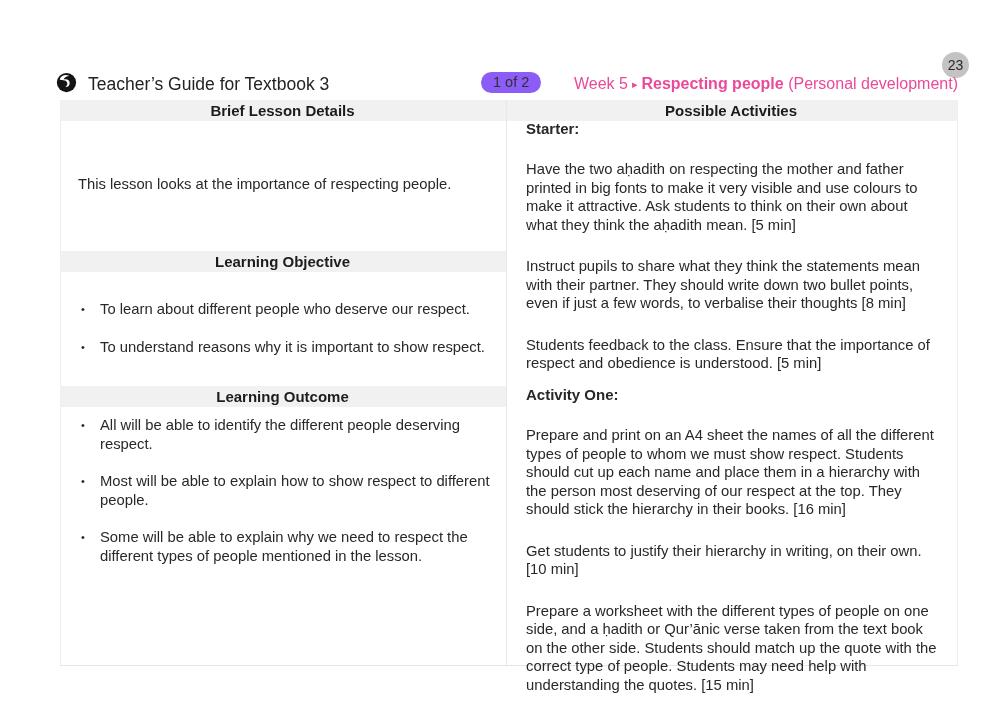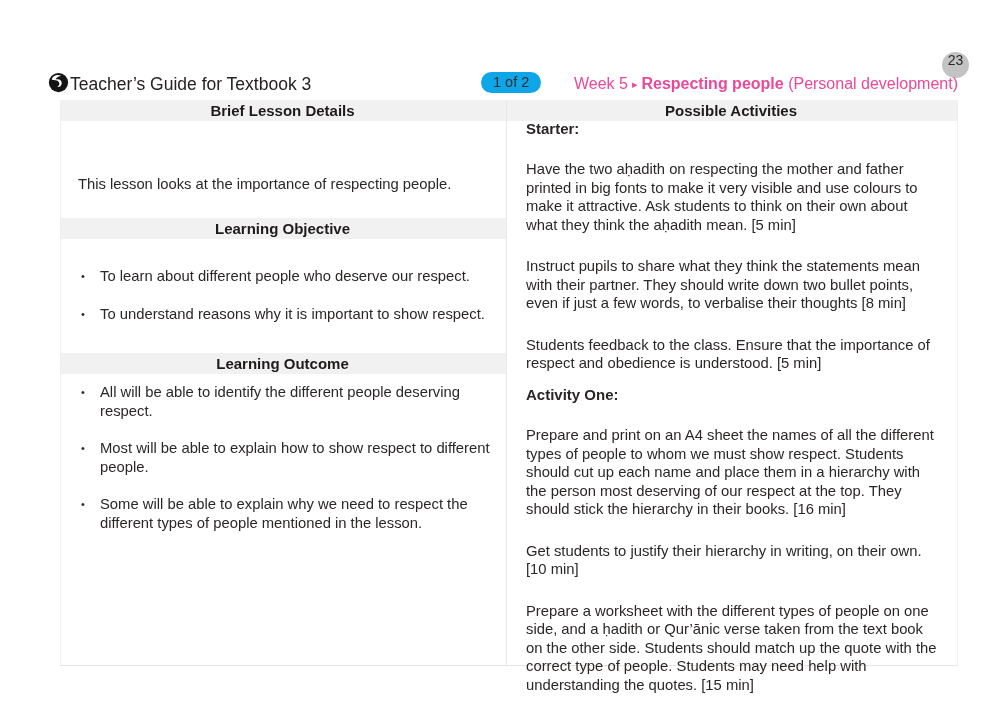--- a/index.html
+++ b/index.html
@@ -10,34 +10,34 @@
     color:#2b2727;
     position:relative;
     overflow:hidden;
   }
   
   .page-num{
     position:absolute;top:52px;right:31px;
     width:27px;height:26px;border-radius:50%;
     background:#c3c3c3;color:#2b2727;
     font-size:14px;font-weight:400;
-    display:flex;justify-content:center;
+    display:flex;align-items:center;justify-content:center;
   }
   
   .header{
     position:absolute;top:72px;left:48px;right:42px;height:26px;
   }
   .brand{
-    position:absolute;left:0;top:0;display:flex;align-items:center;gap:1px;
+    position:absolute;left:8px;top:0;display:flex;align-items:center;gap:11px;
   }
   .brand .logo{display:block;}
   .brand .title{font-size:17.5px;color:#262222;}
   .pagination-pill{
     position:absolute;left:433px;top:0px;
-    background:#0ea5e9;color:#333030;
+    background:#8b5cf6;color:#333030;
     border-radius:11px;padding:2px 12px 3px 12px;
     font-size:14.5px;
   }
   .lesson-ref{
     position:absolute;right:0;top:3px;
     font-size:16px;color:#ec4899;white-space:nowrap;
   }
   .lesson-ref .arrow{font-size:11px;position:relative;top:-1px;margin:0 4px;}
   .lesson-ref .lesson-title{font-weight:bold;}
   
@@ -61,21 +61,21 @@
     font-size:15px;font-weight:bold;color:#1f1b1b;
     padding:3px 10px 3px 8px;
     line-height:15px;
     text-align:center;
   }
   
   .lesson-details-text{
     margin:56px 22px 0 17px;
     font-size:14.8px;line-height:15px;
   }
-  .bar-objective{margin-top:26px;}
+  .bar-objective{margin-top:59px;}
   .bullet-list{
     list-style:none;margin:0;padding:0;
     font-size:14.8px;line-height:18.5px;
   }
   .bullet-list li{
     position:relative;
     padding-left:39px;padding-right:14px;
   }
   .bullet-list li .dot{
     position:absolute;left:20px;top:0px;

